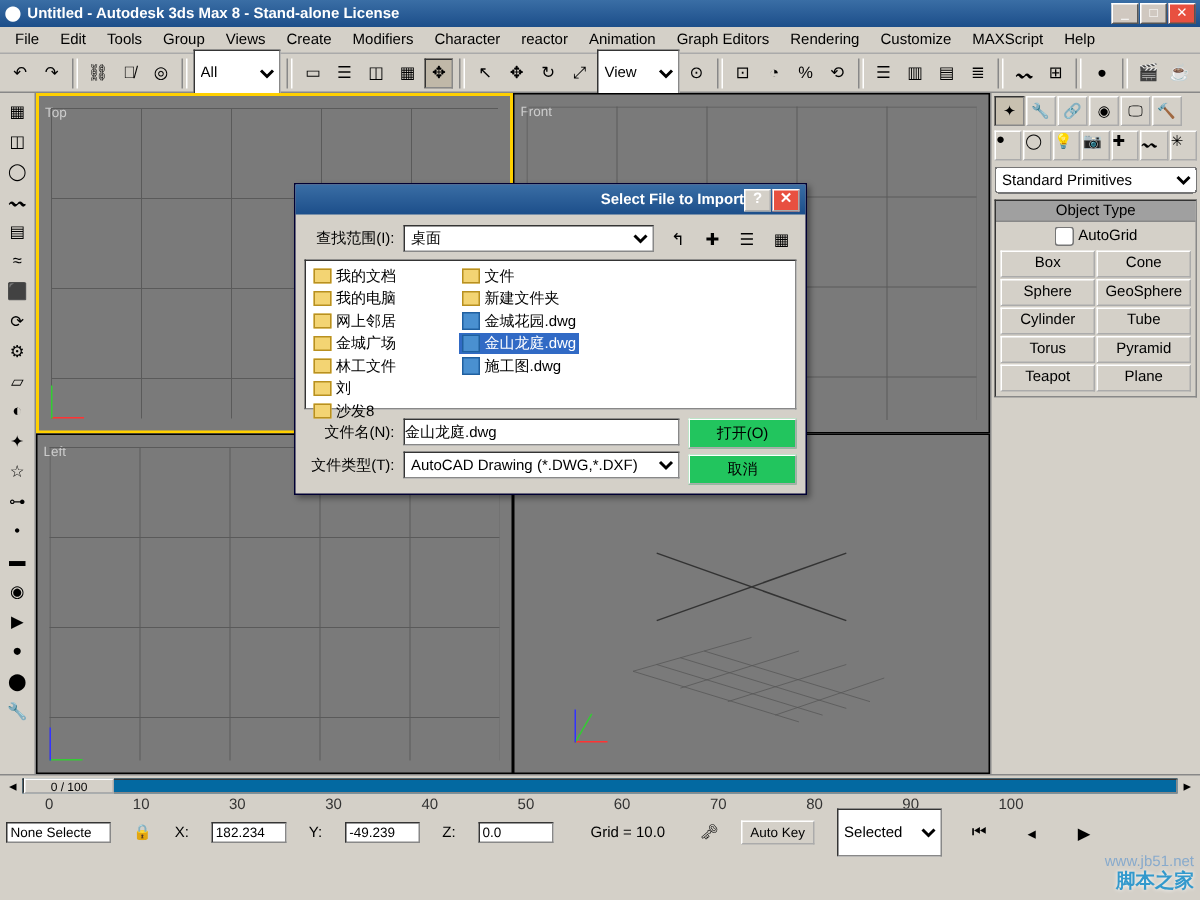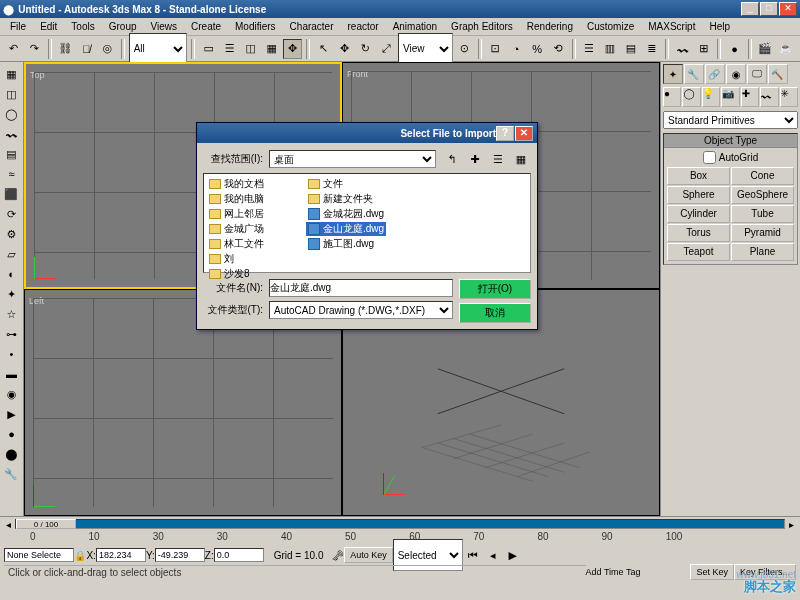--- a/index.html
+++ b/index.html
@@ -41,21 +41,21 @@
 .objgrid{display:grid;grid-template-columns:1fr 1fr;gap:1px;}
 .objbtn{height:18px;border:1px outset #fff;background:#d4d0c8;text-align:center;line-height:16px;font-size:10px;}
 .autogrid{display:flex;align-items:center;justify-content:center;gap:3px;margin-bottom:3px;font-size:10px;}
 .colorswatch{width:36px;height:14px;background:#d85050;border:1px inset #888;float:right;}
 .nameinput{width:84px;height:14px;border:1px inset #888;background:#fff;}
 .statusarea{height:60px;background:#d4d0c8;border-top:1px solid #888;}
 .timeslider{height:14px;display:flex;align-items:center;padding:0 6px;gap:4px;}
 .slidertrack{flex:1;height:10px;border:1px inset #888;background:#0369a1;position:relative;}
 .sliderthumb{position:absolute;left:0;top:-1px;width:60px;height:10px;background:#d4d0c8;border:1px outset #fff;font-size:8px;text-align:center;}
 .timeline{height:14px;display:flex;padding:0 30px;font-size:9px;color:#333;gap:53px;}
-.statusrow{display:flex;align-items:center;padding:2px 4px;gap:0;height:20px;}
+.statusrow{display:flex;align-items:center;padding:2px 4px;gap:15px;height:20px;}
 .statusrow input{height:14px;border:1px inset #888;font-size:9px;padding:0 2px;}
 .coordbox{width:50px;}
 .sbtn{height:16px;border:1px outset #fff;background:#d4d0c8;padding:0 5px;font-size:9px;}
 .prompt{padding:1px 4px;font-size:10px;color:#333;border-top:1px solid #aaa;}
 
 .dialog{position:absolute;left:196px;top:122px;width:342px;background:#d4d0c8;border:1px solid #003;box-shadow:2px 2px 4px rgba(0,0,0,.4);z-index:100;}
 .dlgtitle{background:linear-gradient(#3a6ea5,#1c4e8a);color:#fff;height:20px;display:flex;align-items:center;padding:0 4px;font-weight:bold;}
 .dlgtitle span{flex:1;text-align:right;}
 .dlgbtns{display:flex;gap:1px;}
 .dlgbtn{width:18px;height:15px;border:1px outset #fff;text-align:center;line-height:12px;font-size:10px;}
@@ -293,26 +293,20 @@
     <span>Z:</span>
       <input class="coordbox" value="0.0" style="">
     <span style="margin-left:10px">Grid = 10.0</span>
     <span style="margin-left:8px">🗝</span>
     <button class="sbtn">Auto Key</button>
     <select class="tsel" style="width:70px"><option>Selected</option></select>
     <span class="tbtn">⏮</span>
     <span class="tbtn">◂</span>
     <span class="tbtn">▶</span>
   </div>
-  <div class="statusrow" style="height:14px">
-    <span class="prompt" style="flex:1">Click or click-and-drag to select objects</span>
-    <span style="font-size:9px;margin-right:50px">Add Time Tag</span>
-    <button class="sbtn">Set Key</button>
-    <button class="sbtn">Key Filters...</button>
-  </div>
 </div>
 
 <div class="dialog">
   <div class="dlgtitle">
     <span>Select File to Import</span>
     <div class="dlgbtns">
       <div class="dlgbtn help">?</div>
       <div class="dlgbtn close">✕</div>
     </div>
   </div>

